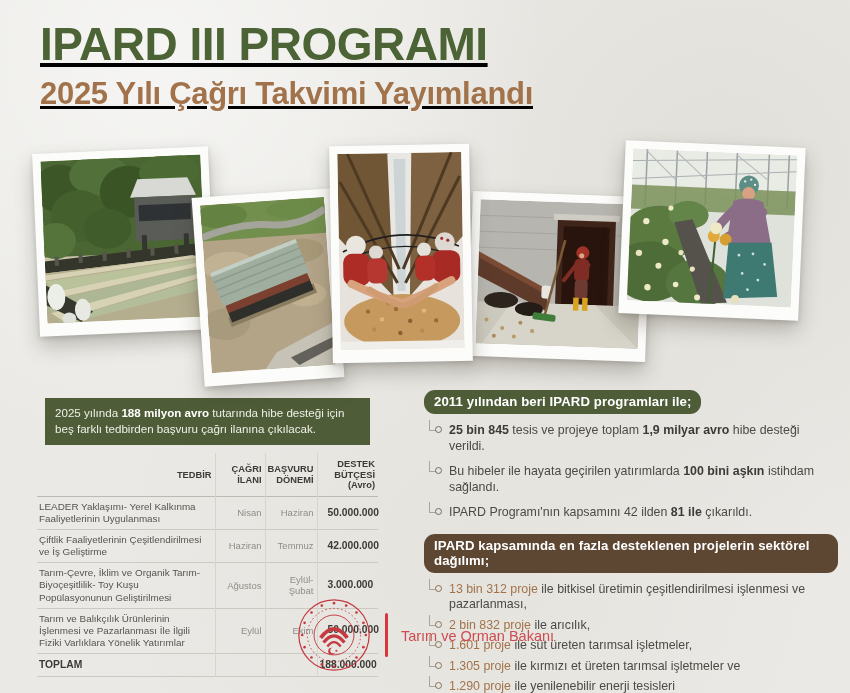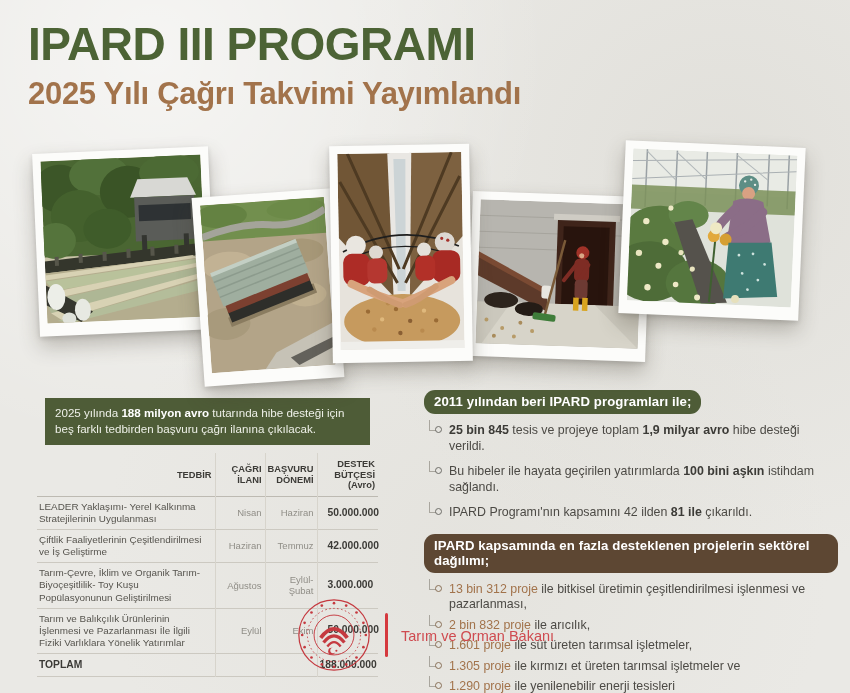--- a/index.html
+++ b/index.html
@@ -10,21 +10,21 @@
   }
   .poster{
     position:relative;width:850px;height:693px;
     background:
       radial-gradient(circle at 18% 8%, rgba(255,255,255,.55), transparent 42%),
       radial-gradient(circle at 85% 25%, rgba(208,206,198,.35), transparent 45%),
       radial-gradient(circle at 55% 80%, rgba(215,213,205,.3), transparent 50%),
       #eae9e5;
   }
   
-  .hdr{position:absolute;left:28px;top:20px;}
+  .hdr{position:absolute;left:40px;top:20px;text-decoration:underline;}
   .hdr h1{
     margin:0;font-size:46px;line-height:1.05;font-weight:800;
     color:#4c6335;letter-spacing:-.5px;
   }
   .hdr h2{
     margin:10px 0 0;font-size:31px;line-height:1.05;font-weight:700;
     color:#a2734b;letter-spacing:-.3px;
   }
   
   .photo{
@@ -309,21 +309,21 @@
           <col class="c4">
         </colgroup>
       <tbody>
           <tr class="hrow">
         <th>TEDBİR</th>
         <th class="sep ctr">ÇAĞRI İLANI</th>
         <th class="sep ctr">BAŞVURU DÖNEMİ</th>
         <th class="sep">DESTEK BÜTÇESİ (Avro)</th>
       </tr>
       <tr>
-        <td>LEADER Yaklaşımı- Yerel Kalkınma Stratejilerinin Uygulanması</td>
+        <td>LEADER Yaklaşımı- Yerel Kalkınma Faaliyetlerinin Uygulanması</td>
         <td class="sep month">Nisan</td>
         <td class="sep month">Haziran</td>
         <td class="sep money">50.000.000</td>
       </tr>
       <tr>
         <td>Çiftlik Faaliyetlerinin Çeşitlendirilmesi ve İş Geliştirme</td>
         <td class="sep month">Haziran</td>
         <td class="sep month">Temmuz</td>
         <td class="sep money">42.000.000</td>
       </tr>

